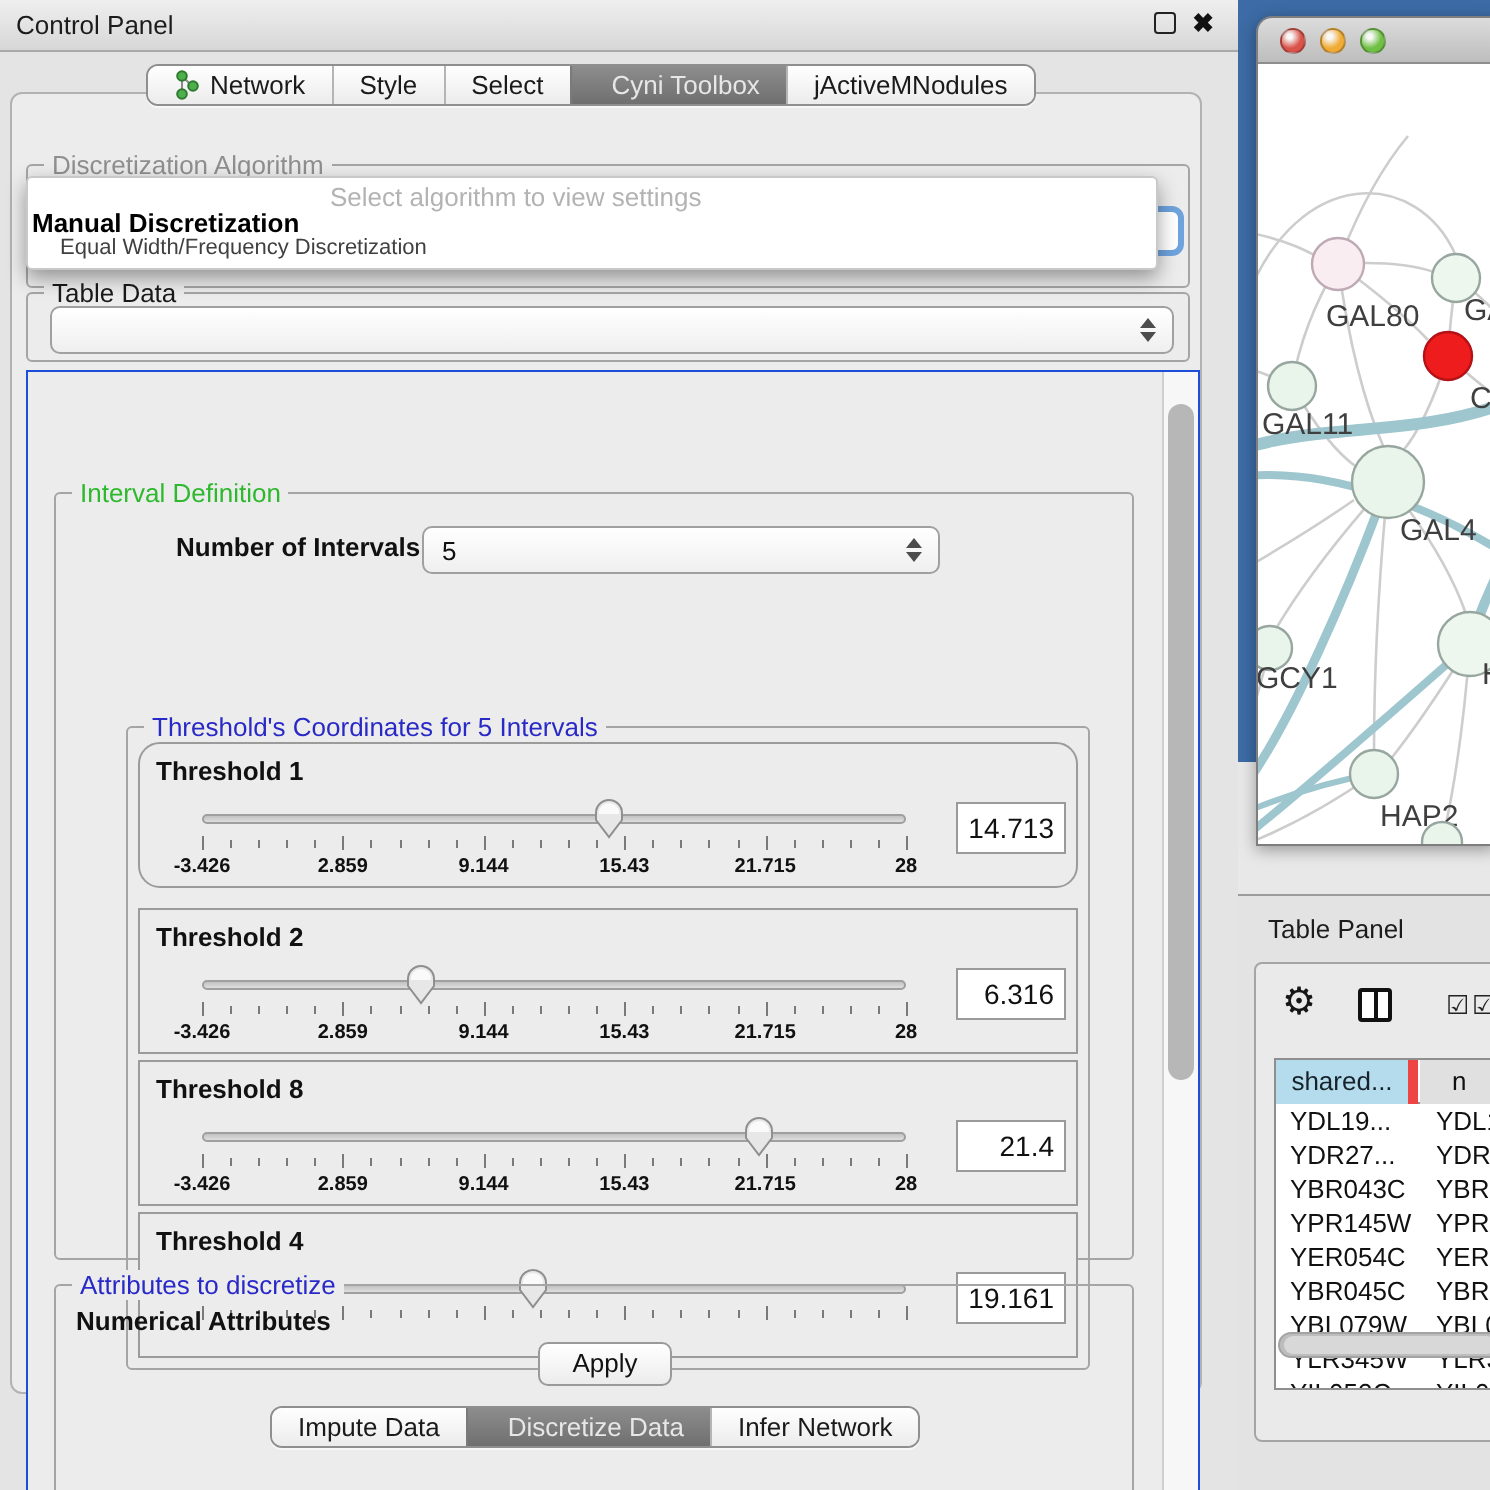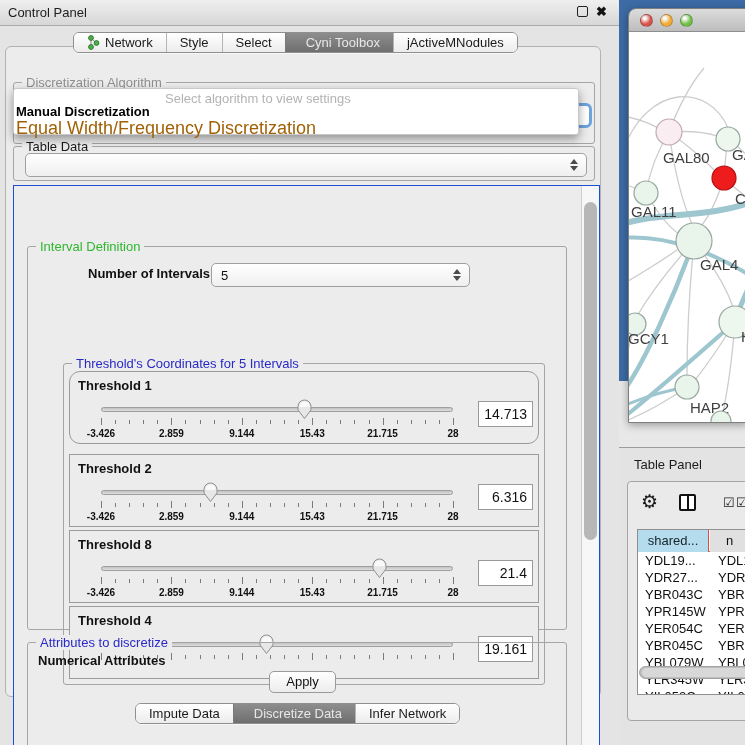--- a/index.html
+++ b/index.html
@@ -43,21 +43,21 @@
   .tri-dn { width:0; height:0; border-left:4px solid transparent; border-right:4px solid transparent; border-top:5px solid #4c4c4c; }
 
   
   .algo-group { left:7px; top:35px; width:582px; height:62px; }
   .focus-frag { position:absolute; left:560px; top:56px; width:26px; height:25px; background:#fff;
                 border:3px solid #6ea3dd; border-radius:6px; z-index:5; }
   .popup { position:absolute; left:7px; top:41px; width:566px; height:47px; background:#fff;
            border:1px solid #c9c9c9; border-radius:3px; box-shadow:0 4px 10px rgba(0,0,0,.38); z-index:10; }
   .popup .hint { position:absolute; left:151px; top:2px; font-size:13px; color:#b3b3b3; }
   .popup .it1 { position:absolute; left:2px; top:15px; font-size:13px; font-weight:bold; color:#000; }
-  .popup .it2 { position:absolute; left:2px; top:29px; font-size:18px; color:#a16207; }
+  .popup .it2 { position:absolute; left:16px; top:29px; font-size:11px; color:#404040; }
 
   .tdata-group { left:7px; top:99px; width:582px; height:35px; }
   .tdata-combo { left:19px; top:106px; width:562px; height:24px; }
 
   
   .scrollpane { position:absolute; left:7px; top:138px; width:587px; height:609px; border:1px solid #1d4ed8;
                 background:#ececec; overflow:hidden; }
   .vscroll { position:absolute; right:0; top:0; width:18px; height:100%; background:#f7f7f7; border-left:1px solid #cfcfcf; }
   .vscroll .vthumb { position:absolute; left:2px; width:13px; border-radius:7px; background:#b7b7b7; }
   .sp-vthumb { top:16px; height:338px; }
@@ -101,21 +101,21 @@
   .tp-title { position:absolute; left:15px; top:9px; font-size:13px; color:#1c1c1c; }
   .tp-inner { position:absolute; left:8px; top:33px; width:130px; height:240px; background:#eaeaea;
               border:1px solid #a5a5a5; border-radius:4px; }
   .tp-toolbar { position:absolute; left:0; top:6px; width:100%; height:34px; }
   .gear-ic { position:absolute; left:13px; top:4px; font-size:19px; color:#161616; line-height:20px; }
   .split-ic { position:absolute; left:51px; top:6px; width:17px; height:17px; border:2px solid #111; border-radius:2px; background:#fff; }
   .split-ic:after { content:""; position:absolute; left:5.5px; top:0; width:2px; height:13px; background:#111; }
   .cb-ic { position:absolute; top:7px; font-size:13px; color:#222; }
   .tp-table { position:absolute; left:9px; top:47px; width:121px; height:166px; border:1px solid #8f8f8f; background:#fff; overflow:hidden; }
   .tp-head { position:absolute; left:0; top:0; width:100%; height:22px; border-bottom:1px solid #8f8f8f; }
-  .th-c1 { position:absolute; left:0; top:0; width:71px; height:22px; background:#b5dcec; border-right:1px solid #ef4444;
+  .th-c1 { position:absolute; left:0; top:0; width:71px; height:22px; background:#b5dcec; border-right:5px solid #ef4444;
            font-size:13px; color:#16232b; text-align:center; line-height:22px; }
   .th-c2 { position:absolute; left:72px; top:0; width:60px; height:22px; background:#e0e0e0;
            font-size:13px; color:#111; line-height:22px; padding-left:16px; }
   .tp-rows { position:absolute; left:0; top:22px; width:100%; }
   .tp-row { position:relative; height:17px; background:#fff; }
   .tp-row .c1 { position:absolute; left:7px; top:1px; font-size:13px; color:#111; white-space:nowrap;text-align:center; }
   .tp-row .c2 { position:absolute; left:80px; top:1px; font-size:13px; color:#111; white-space:nowrap; }
   .tp-hscroll { position:absolute; left:1px; top:136px; width:118px; height:13px; background:#bdbdbd; border-radius:7px; border:1px solid #a3a3a3; }
   .tp-hthumb { position:absolute; left:2px; top:1px; width:106px; height:9px; background:#d8d8d8; border-radius:5px; }
 </style>

